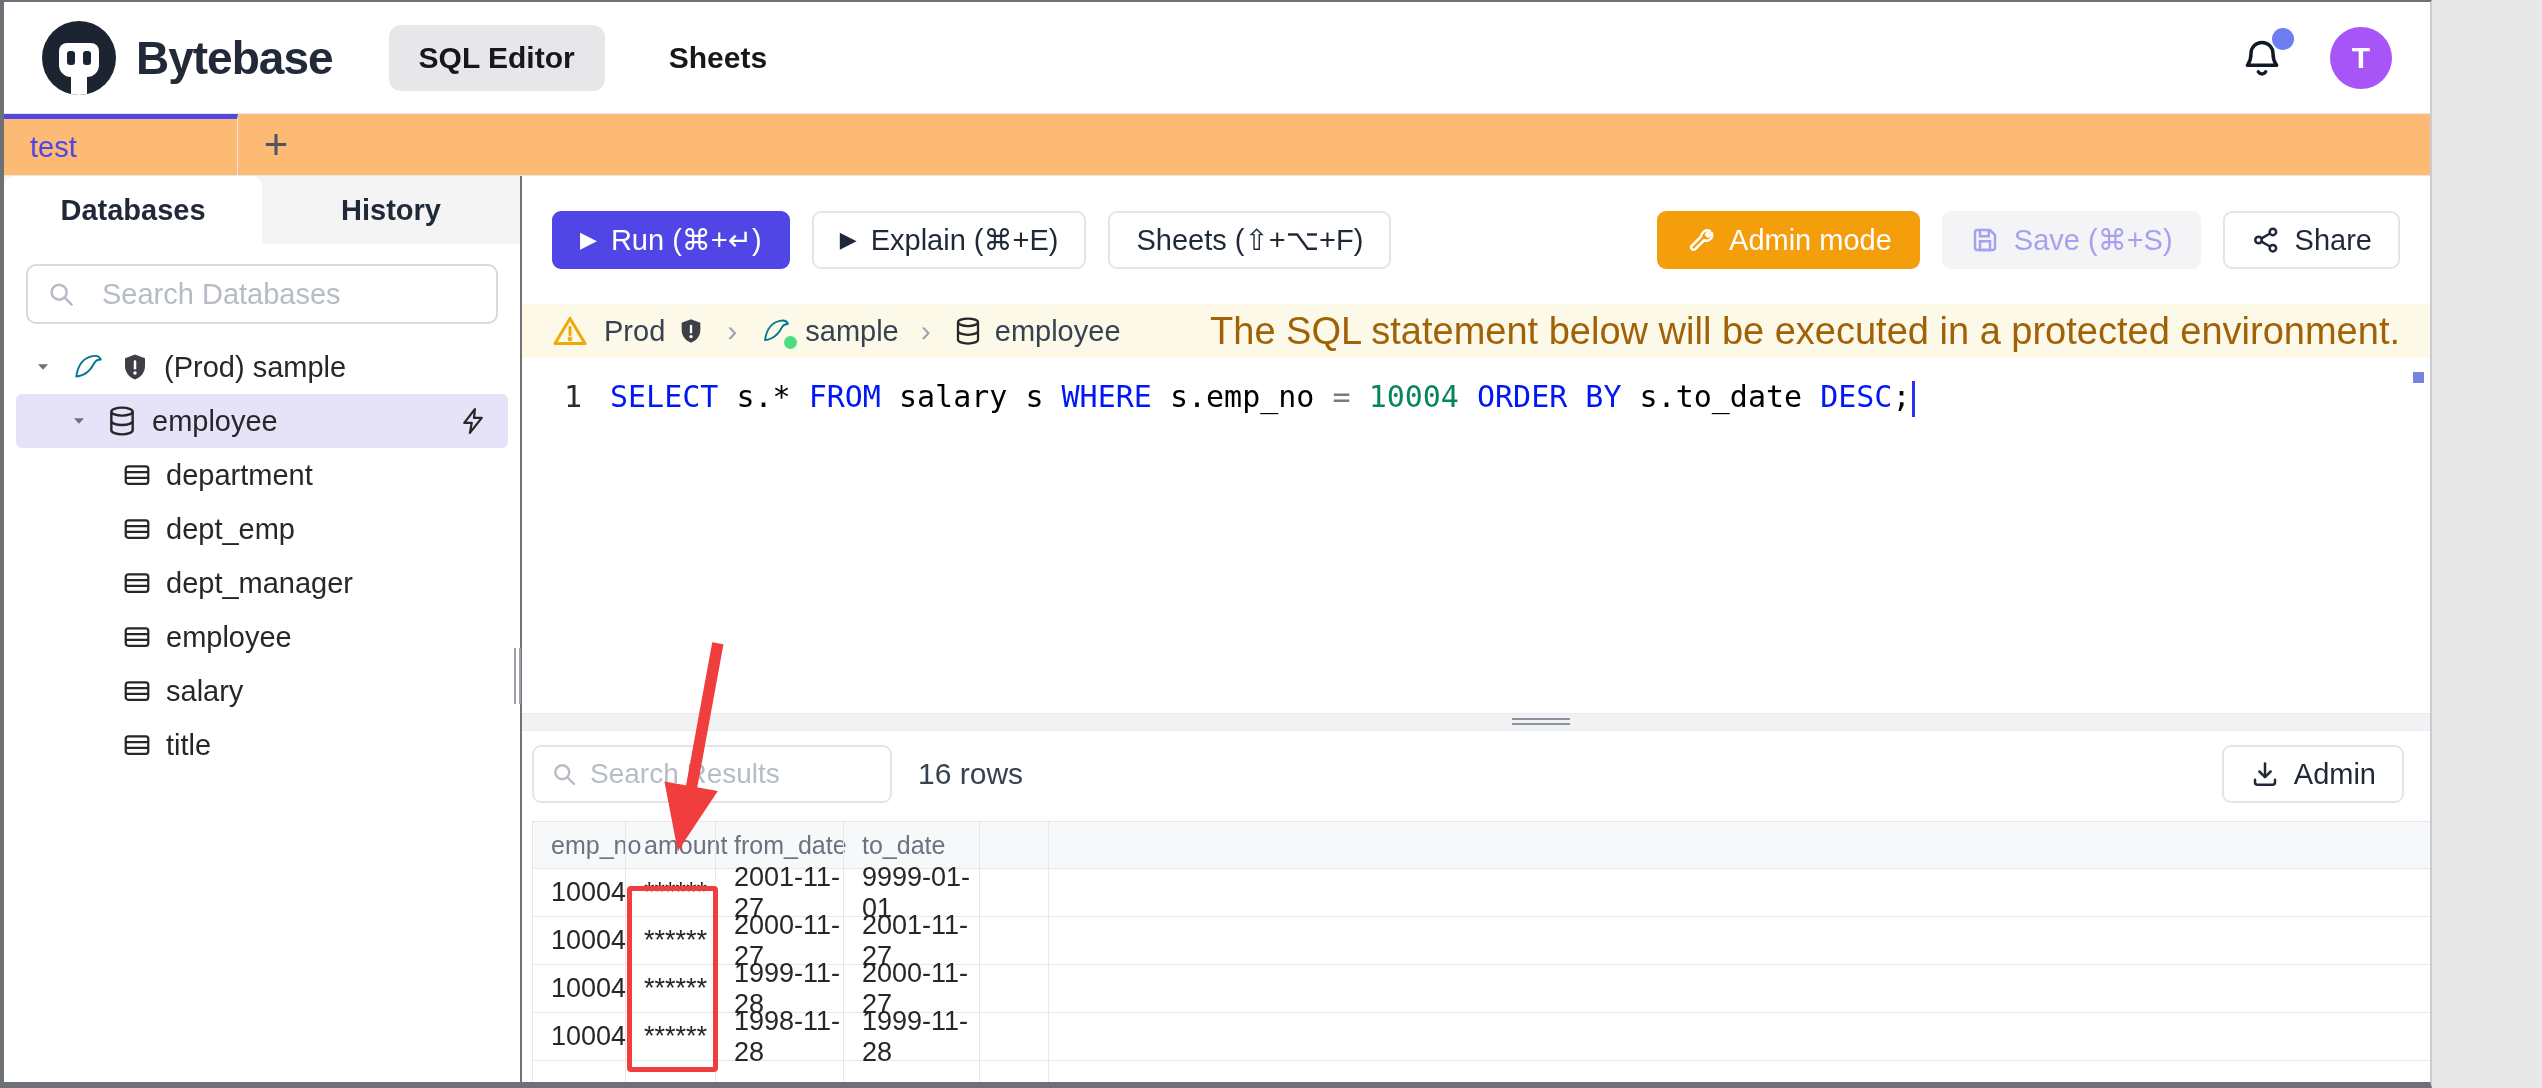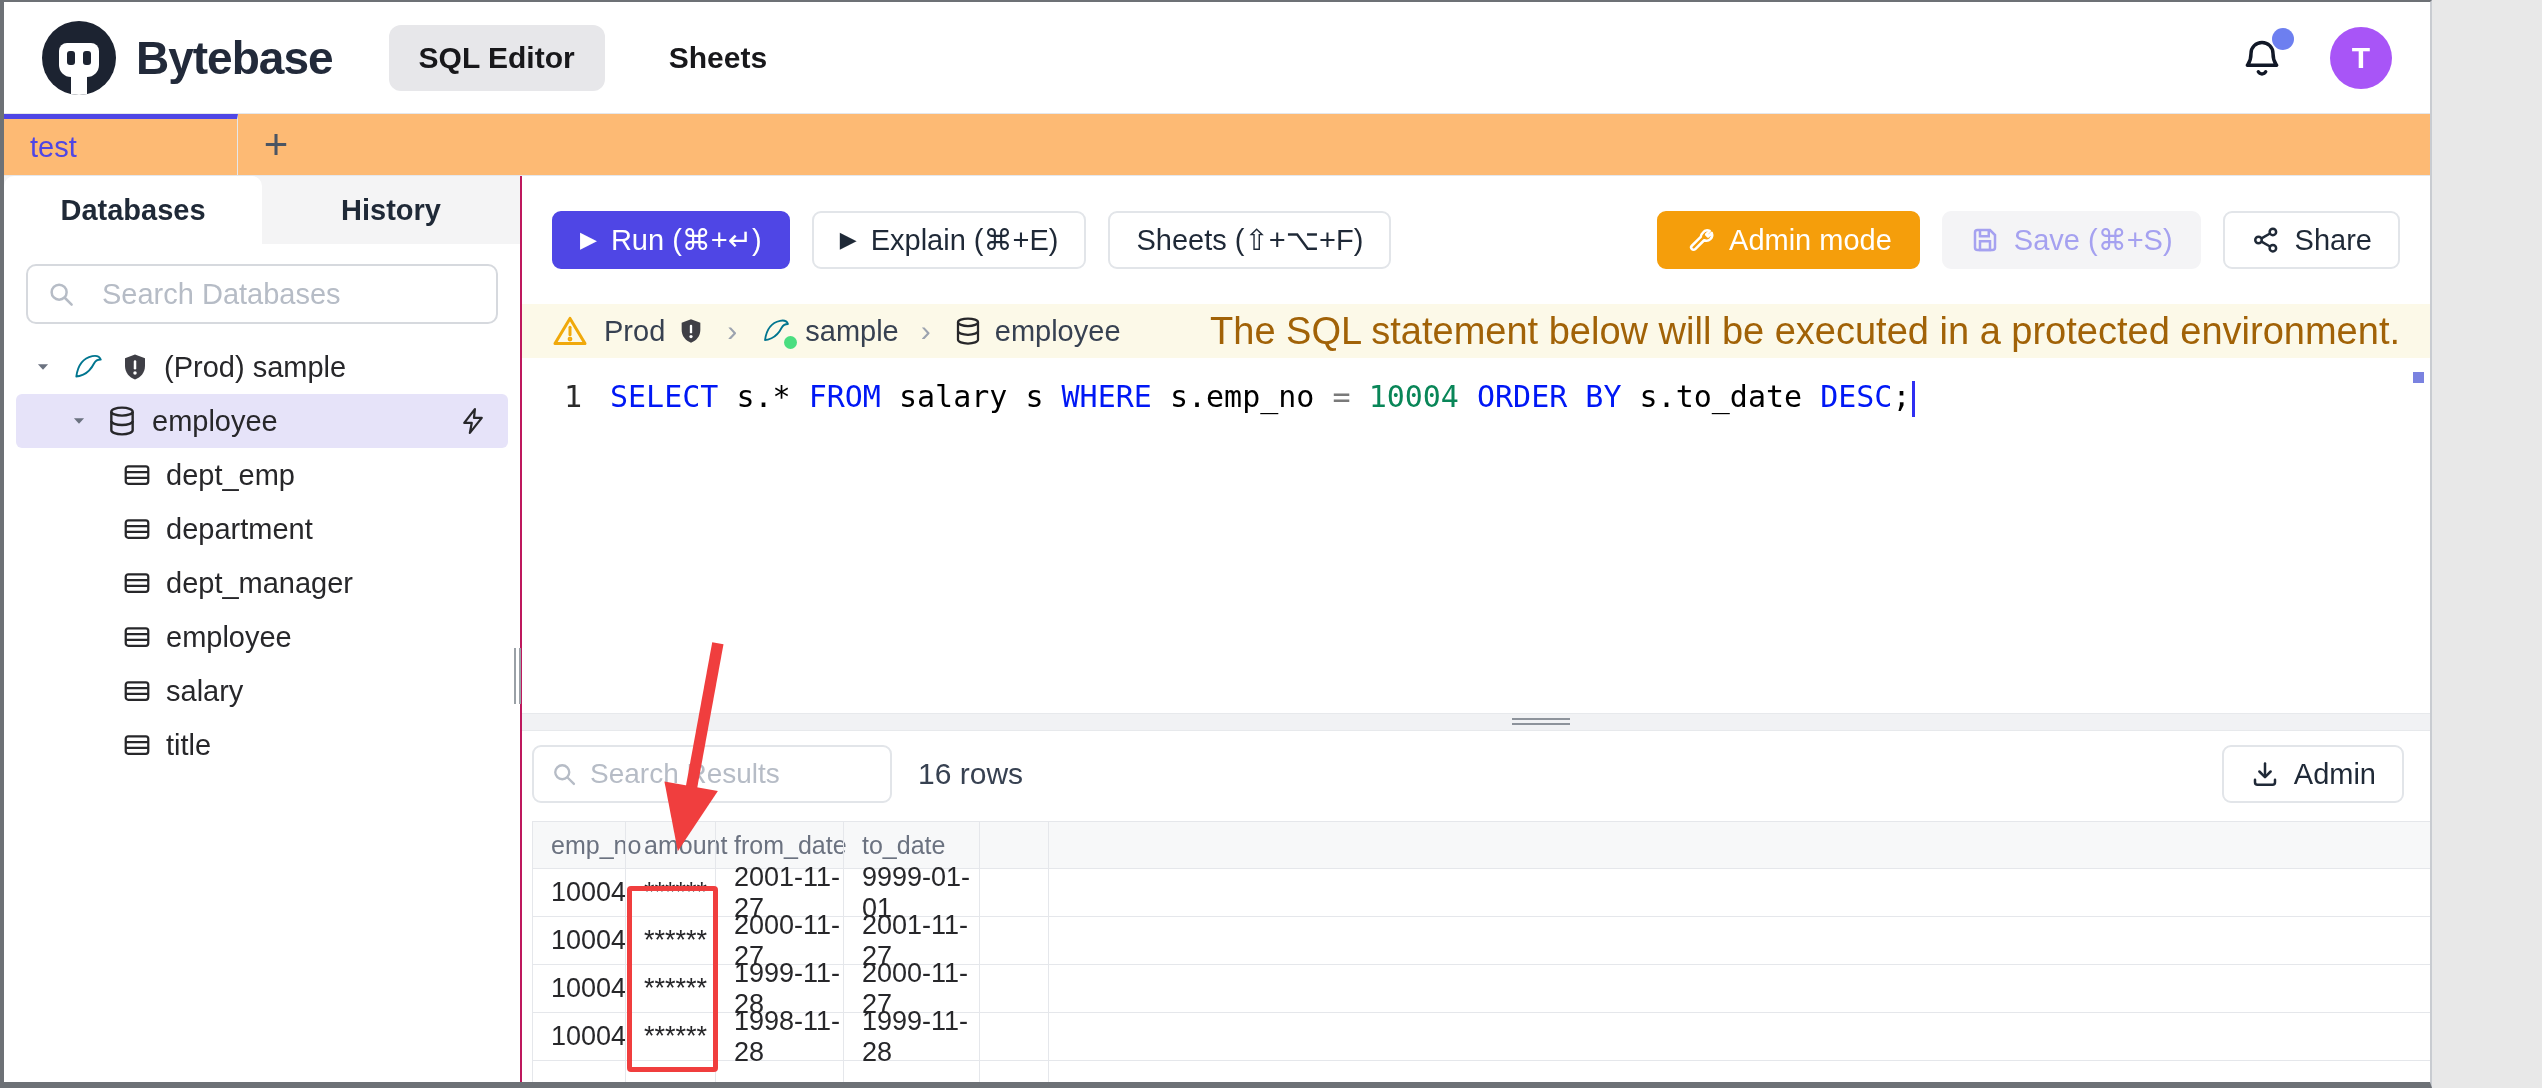--- a/index.html
+++ b/index.html
@@ -27,21 +27,21 @@
   .bell-wrap{position:relative;margin-right:46px;cursor:pointer;}
   .bell-wrap svg{display:block;}
   .bell-dot{position:absolute;top:-8px;right:-10px;width:22px;height:22px;border-radius:50%;background:#6d7ff0;}
   .avatar{width:62px;height:62px;border-radius:50%;background:#a855f7;color:#fff;font-size:30px;font-weight:700;display:flex;align-items:center;justify-content:center;cursor:pointer;}
   
   .tab-row{height:62px;flex:0 0 62px;display:flex;align-items:stretch;border-bottom:1px solid #e5e7eb;background:#fdba74;}
   .ws-tab{width:234px;display:flex;align-items:center;padding:0 26px;border-top:5px solid #4f46e5;border-right:1px solid #e5e7eb;color:#4f46e5;font-size:29px;cursor:pointer;}
   .ws-add{width:76px;display:flex;align-items:center;justify-content:center;font-size:42px;color:#4b5563;cursor:pointer;font-weight:300;}
   
   .body{flex:1;display:flex;min-height:0;}
-  .sidebar{width:518px;flex:0 0 518px;border-right:2px solid #be185d;display:flex;flex-direction:column;position:relative;background:#fff;}
+  .sidebar{width:518px;flex:0 0 518px;border-right:2px solid #737373;display:flex;flex-direction:column;position:relative;background:#fff;}
   .side-tabs{height:68px;flex:0 0 68px;display:flex;background:#f4f4f5;}
   .side-tab{flex:1;display:flex;align-items:center;justify-content:center;font-size:29px;font-weight:700;color:#1f2937;cursor:pointer;}
   .side-tab.active{background:#fff;border-radius:10px 10px 0 0;}
   .side-search{margin:20px 22px 0 22px;height:60px;border:2px solid #d6d9de;border-radius:10px;display:flex;align-items:center;padding:0 18px;gap:26px;background:#fff;}
   .side-search .ph{color:#b6bcc6;font-size:29px;}
   .tree{margin-top:16px;font-size:29px;color:#27272a;}
   .tree-row{height:54px;display:flex;align-items:center;gap:14px;cursor:pointer;}
   .tree-row .chev{width:26px;display:flex;justify-content:center;}
   .row-root{padding-left:26px;}
   .row-db{margin:0 12px;padding-left:50px;background:#e6e3f9;border-radius:6px;}
@@ -193,31 +193,31 @@
             </span>
         </div>
         <div class="tree-row row-tbl">
           <span>
               <svg class="icon" width="30" height="30" viewBox="0 0 24 24" fill="none" stroke="#27272a" stroke-width="1.8">
                 <rect x="3" y="5" width="18" height="14" rx="2"></rect>
                 <line x1="3" y1="9.7" x2="21" y2="9.7"></line>
                 <line x1="3" y1="14.3" x2="21" y2="14.3"></line>
               </svg>
             </span>
+          <span>department</span>
+        </div>
+        <div class="tree-row row-tbl">
+          <span>
+              <svg class="icon" width="30" height="30" viewBox="0 0 24 24" fill="none" stroke="#27272a" stroke-width="1.8">
+                <rect x="3" y="5" width="18" height="14" rx="2"></rect>
+                <line x1="3" y1="9.7" x2="21" y2="9.7"></line>
+                <line x1="3" y1="14.3" x2="21" y2="14.3"></line>
+              </svg>
+            </span>
           <span>dept_emp</span>
-        </div>
-        <div class="tree-row row-tbl">
-          <span>
-              <svg class="icon" width="30" height="30" viewBox="0 0 24 24" fill="none" stroke="#27272a" stroke-width="1.8">
-                <rect x="3" y="5" width="18" height="14" rx="2"></rect>
-                <line x1="3" y1="9.7" x2="21" y2="9.7"></line>
-                <line x1="3" y1="14.3" x2="21" y2="14.3"></line>
-              </svg>
-            </span>
-          <span>department</span>
         </div>
         <div class="tree-row row-tbl">
           <span>
               <svg class="icon" width="30" height="30" viewBox="0 0 24 24" fill="none" stroke="#27272a" stroke-width="1.8">
                 <rect x="3" y="5" width="18" height="14" rx="2"></rect>
                 <line x1="3" y1="9.7" x2="21" y2="9.7"></line>
                 <line x1="3" y1="14.3" x2="21" y2="14.3"></line>
               </svg>
             </span>
           <span>dept_manager</span>

